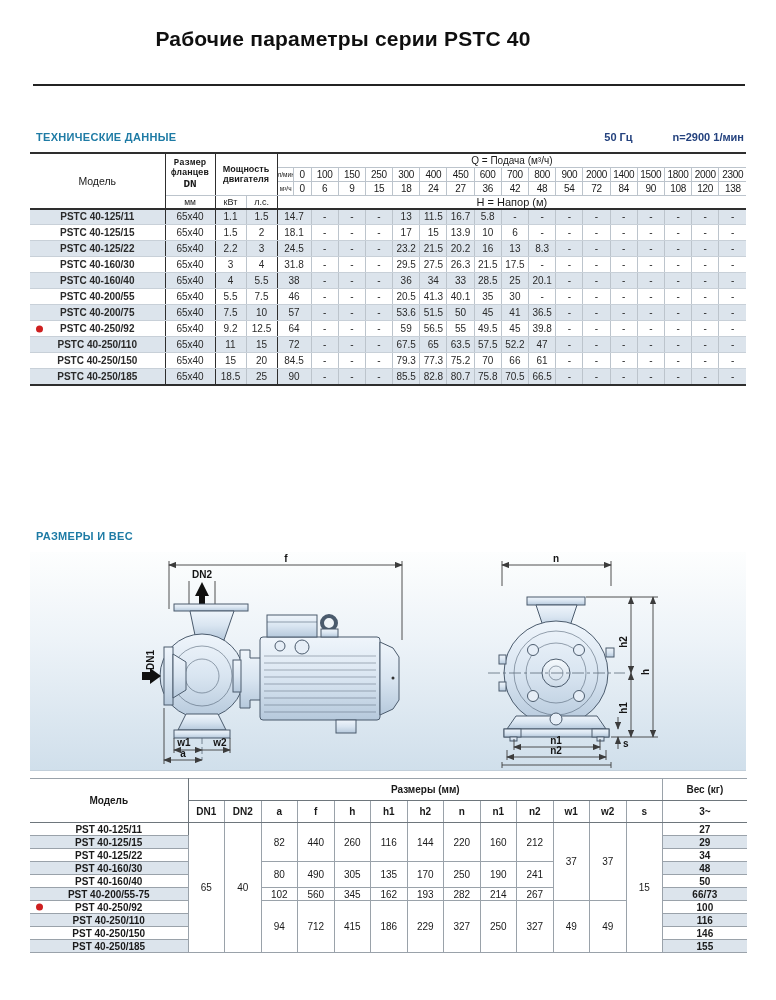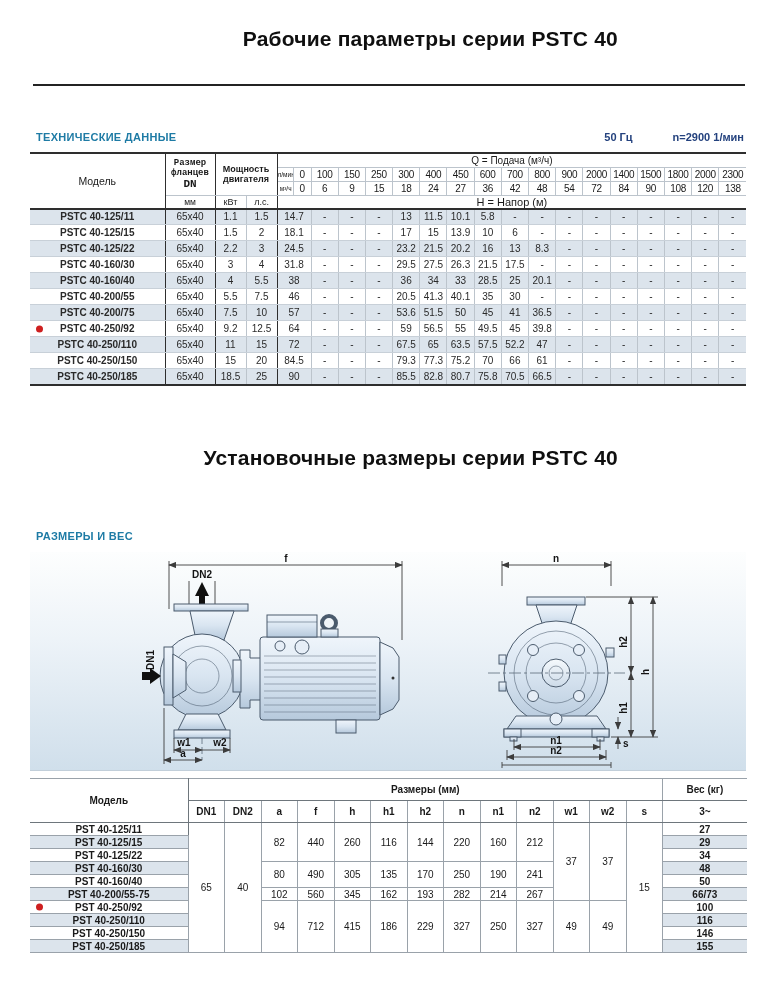--- a/index.html
+++ b/index.html
@@ -1,19 +1,19 @@
 <!DOCTYPE html>
 <html><head>
 <meta charset="utf-8">
 <style>
   html,body{margin:0;padding:0;background:#ffffff;}
   .page{position:relative;width:776px;height:1000px;background:#fff;overflow:hidden;
         font-family:"Liberation Sans",sans-serif;color:#1a1a1a;}
-  .title{position:absolute;left:0;width:618px;text-align:right;font-size:21px;
-         font-weight:bold;color:#0f0f0f;letter-spacing:.2px;}
+  .title{position:absolute;left:0;width:618px;text-align:center;font-size:21px;
+         font-weight:bold;color:#0f0f0f;letter-spacing:.2px;padding-left:34px;}
   .t1{top:27px;} .t2{top:446px;}
   .rule{position:absolute;top:84px;left:33px;width:712px;height:2px;background:#232323;}
   .sec{position:absolute;font-size:11px;font-weight:bold;color:#1e7ba5;letter-spacing:.3px;}
   .sec-tech{top:131px;left:36px;} .sec-dim{top:530px;left:36px;}
   .freqbox{position:absolute;top:131px;right:32px;font-size:11px;font-weight:bold;color:#24427e;}
   .freqbox span{margin-left:40px;}
 
   table{border-collapse:collapse;table-layout:fixed;position:absolute;left:30px;width:716px;}
   
   #techTable{top:152px;font-size:10px;border-top:2px solid #2e2e2e;border-bottom:2px solid #2e2e2e;}
@@ -173,21 +173,21 @@
           <td class="model"><span>PSTC 40-125/11</span></td>
           <td class="dn">65x40</td>
           <td class="kw">1.1</td>
           <td class="hp">1.5</td>
           <td colspan="2">14.7</td>
           <td>-</td>
           <td>-</td>
           <td>-</td>
           <td>13</td>
           <td>11.5</td>
-          <td>10.1</td>
+          <td>16.7</td>
           <td>5.8</td>
           <td>-</td>
           <td>-</td>
           <td>-</td>
           <td>-</td>
           <td>-</td>
           <td>-</td>
           <td>-</td>
           <td>-</td>
           <td>-</td>
@@ -418,21 +418,20 @@
           <td>-</td>
           <td>-</td>
           <td>-</td>
           <td>-</td>
           <td>-</td>
           <td>-</td>
         </tr>
       </tbody>
   </table>
 
-  <div class="title t2">Установочные размеры серии PSTC 40</div>
   <div class="sec sec-dim">РАЗМЕРЫ И ВЕС</div>
 
   <div class="panel">
     <svg id="svgSide" width="320" height="218" viewBox="0 0 320 218">
       <defs>
         <linearGradient id="pg" x1="0" y1="0" x2="0" y2="1">
           <stop offset="0" stop-color="#eff5fb"></stop>
             <stop offset=".5" stop-color="#d9e5f1"></stop>
             <stop offset="1" stop-color="#b6c9dc"></stop>
         </linearGradient>

